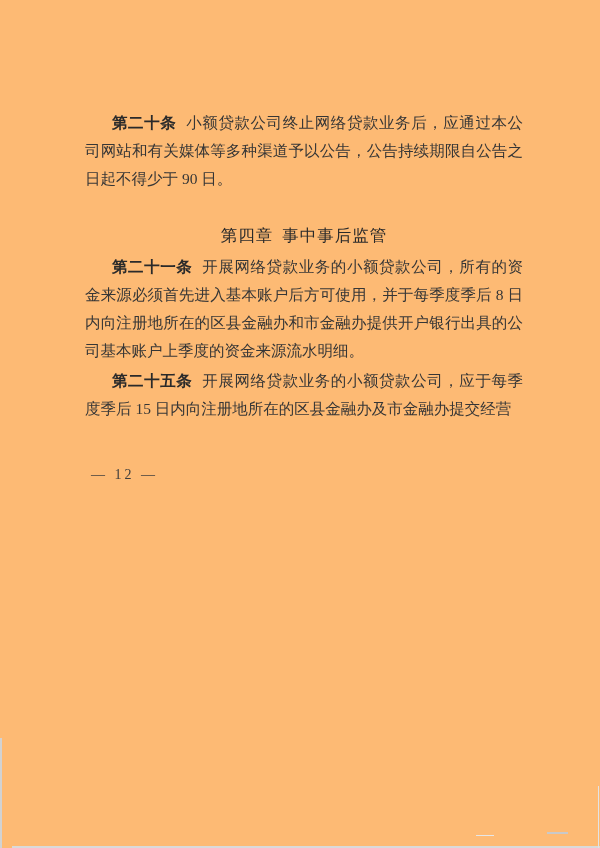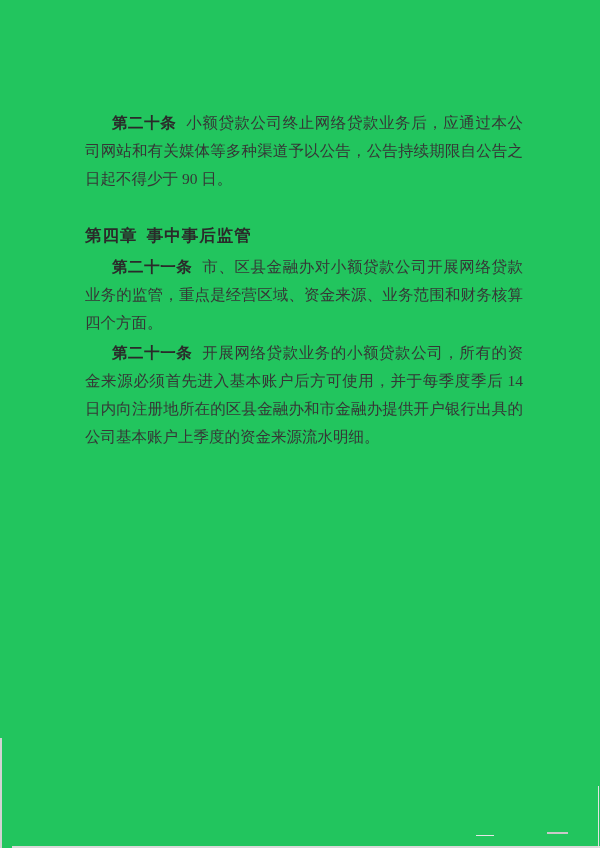--- a/index.html
+++ b/index.html
@@ -10,21 +10,21 @@
   body {
     width: 600px;
     height: 848px;
     position: relative;
     overflow: hidden;
     font-family: "Liberation Serif", "DejaVu Serif", serif;
   }
   .page {
     position: absolute;
     inset: 0;
-    background: #22c55e;
+    background: #fdba74;
   }
   .content {
     position: absolute;
     left: 85px;
     top: 109px;
     width: 438px;
   }
   p.para {
     margin: 0 0 2px 0;
     font-size: 15.5px;
@@ -38,22 +38,22 @@
   p.para .term {
     font-weight: bold;
     color: #2a2a2a;
     margin-right: 10px;
     white-space: nowrap;
   }
   h2.chapter {
     margin: 28px 0 2px 0;
     font-size: 16.5px;
     line-height: 30px;
-    font-weight: bold;
-    text-align: left;
+    font-weight: normal;
+    text-align: center;
     letter-spacing: 1px;
     word-spacing: 4px;
     color: #2a2a2a;
   }
   .pageno {
     margin: 42px 0 0 6px;
     font-size: 14px;
     line-height: 20px;
     letter-spacing: 3px;
     color: #3c3c3c;
@@ -83,27 +83,28 @@
 </head>
 <body>
 
 <div class="page">
   <div class="content">
 
     <p class="para"><span class="term">第二十条</span><span>小额贷款公司终止网络贷款业务后，应通过本公司网站和有关媒体等多种渠道予以公告，公告持续期限自公告之日起不得少于 90 日。</span></p>
 
     <h2 class="chapter">第四章 事中事后监管</h2>
 
-    <p class="para"><span class="term">第二十一条</span><span>市、区县金融办对小额贷款公司开展网络贷款业务的监管，重点是经营区域、资金来源、业务范围和财务核算四个方面。</span></p>
 
 
 
-    <p class="para"><span class="term">第二十一条</span><span>开展网络贷款业务的小额贷款公司，所有的资金来源必须首先进入基本账户后方可使用，并于每季度季后 14 日内向注册地所在的区县金融办和市金融办提供开户银行出具的公司基本账户上季度的资金来源流水明细。</span></p>
+    <p class="para"><span class="term">第二十一条</span><span>开展网络贷款业务的小额贷款公司，所有的资金来源必须首先进入基本账户后方可使用，并于每季度季后 8 日内向注册地所在的区县金融办和市金融办提供开户银行出具的公司基本账户上季度的资金来源流水明细。</span></p>
 
+    <p class="para"><span class="term">第二十五条</span><span>开展网络贷款业务的小额贷款公司，应于每季度季后 15 日内向注册地所在的区县金融办及市金融办提交经营</span></p>
 
+    <div class="pageno">— 12 —</div>
   </div>
 
   <div class="edge-left"></div>
   <div class="edge-bottom"></div>
   <div class="edge-right"></div>
   <div class="smudge-a"></div>
   <div class="smudge-b"></div>
 </div>
 
 </body></html>

